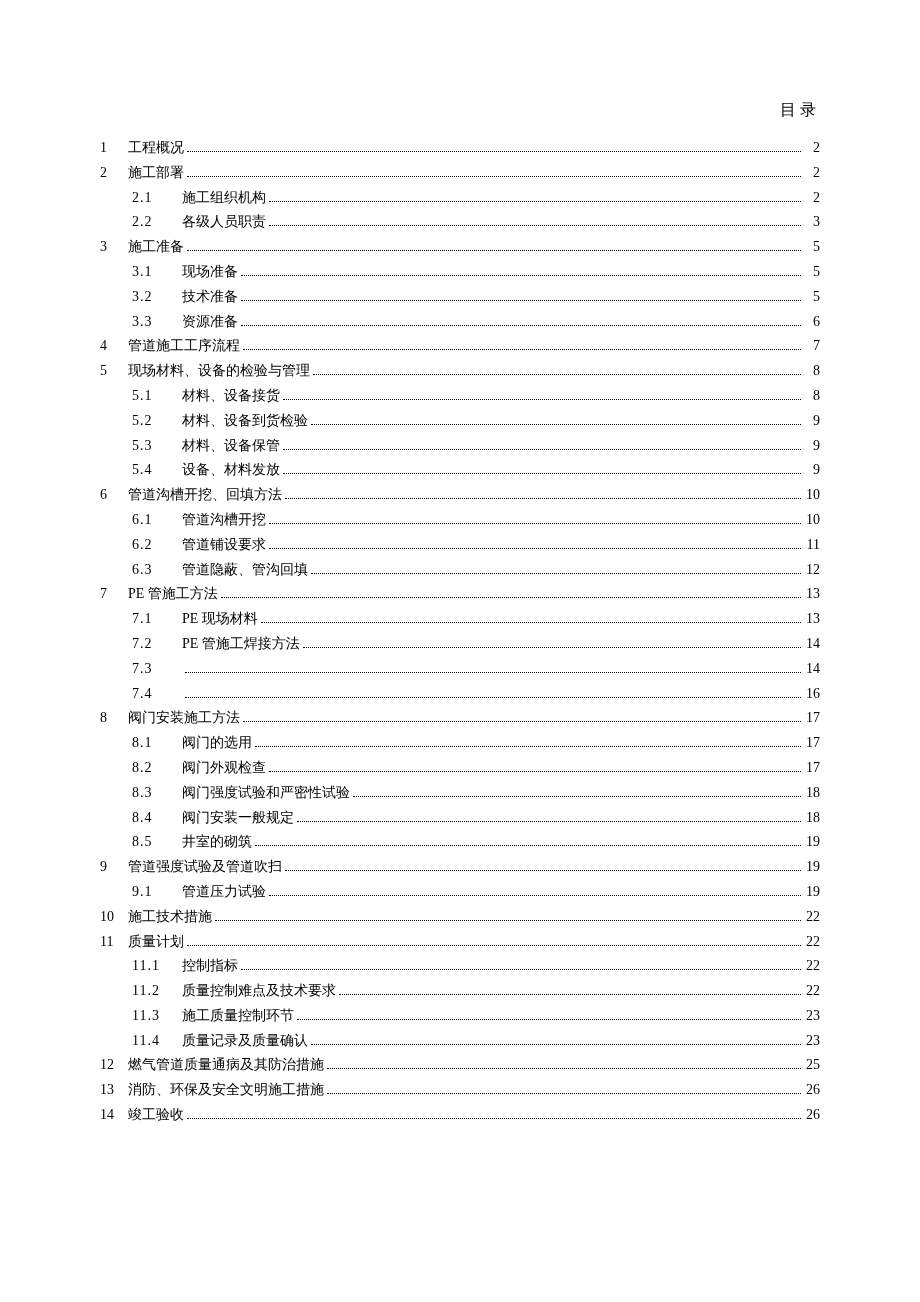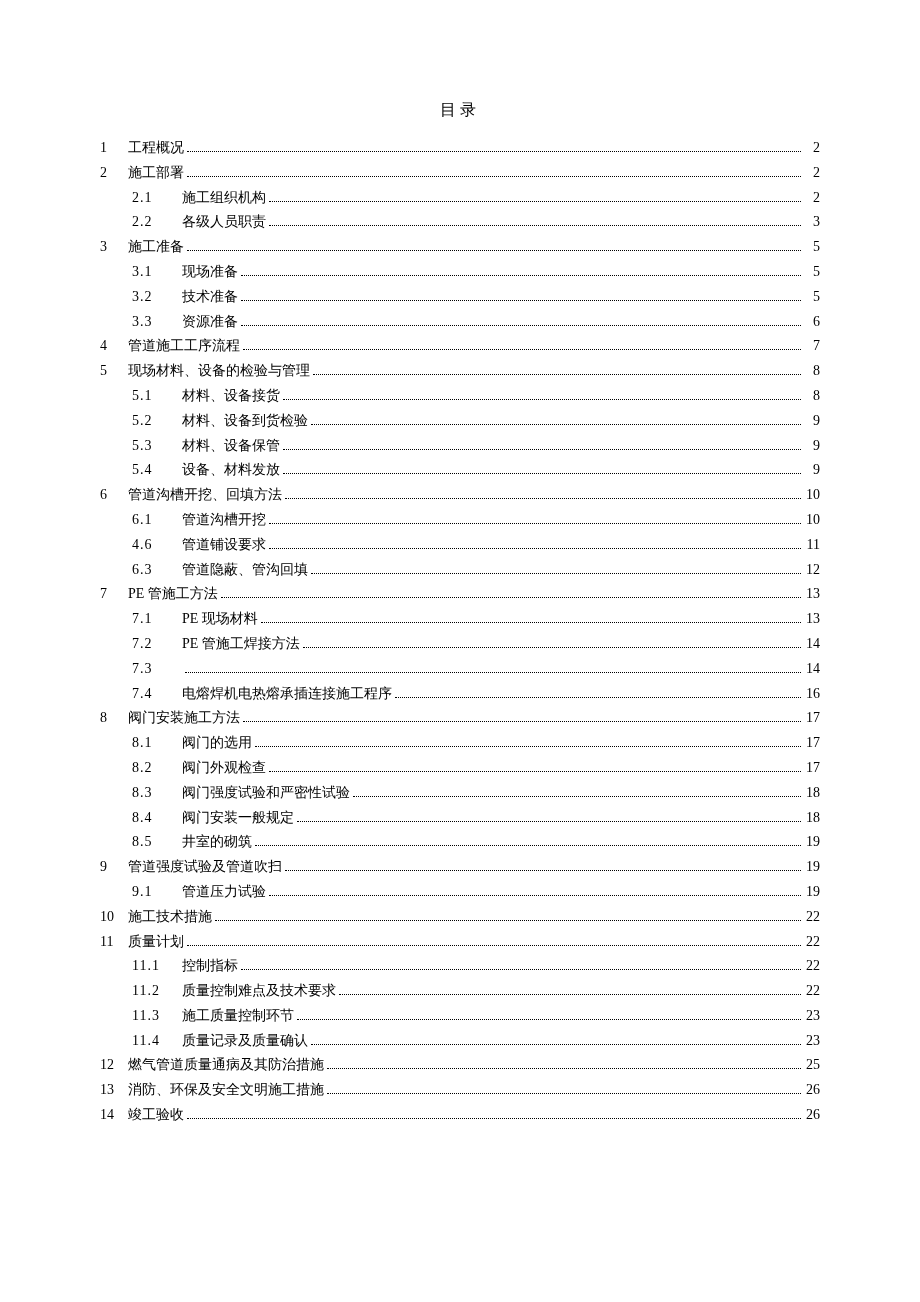--- a/index.html
+++ b/index.html
@@ -6,21 +6,21 @@
     body {
       font-family: "SimSun", "宋体", serif;
       background: #fff;
       width: 920px;
       margin: 0 auto;
       padding: 100px 100px 60px 100px;
       font-size: 14px;
       color: #000;
     }
     .toc-title {
-      text-align: center;
+      text-align: right;
       font-size: 16px;
       margin-bottom: 15px;
       letter-spacing: 4px;
     }
     .toc-entry {
       display: flex;
       align-items: baseline;
       line-height: 1.7;
       margin-bottom: 1px;
     }
@@ -149,21 +149,21 @@
       <span class="toc-dots"></span>
       <span class="toc-page">10</span>
     </div>
     <div class="toc-entry level-2">
       <span class="toc-num">6.1</span>
       <span class="toc-text">管道沟槽开挖</span>
       <span class="toc-dots"></span>
       <span class="toc-page">10</span>
     </div>
     <div class="toc-entry level-2">
-      <span class="toc-num">4.6</span>
+      <span class="toc-num">6.2</span>
       <span class="toc-text">管道铺设要求</span>
       <span class="toc-dots"></span>
       <span class="toc-page">11</span>
     </div>
     <div class="toc-entry level-2">
       <span class="toc-num">6.3</span>
       <span class="toc-text">管道隐蔽、管沟回填</span>
       <span class="toc-dots"></span>
       <span class="toc-page">12</span>
     </div>
@@ -185,21 +185,20 @@
       <span class="toc-dots"></span>
       <span class="toc-page">14</span>
     </div>
     <div class="toc-entry level-2">
       <span class="toc-num">7.3</span>
       <span class="toc-dots"></span>
       <span class="toc-page">14</span>
     </div>
     <div class="toc-entry level-2">
       <span class="toc-num">7.4</span>
-      <span class="toc-text">电熔焊机电热熔承插连接施工程序</span>
       <span class="toc-dots"></span>
       <span class="toc-page">16</span>
     </div>
     <div class="toc-entry level-1">
       <span class="toc-num">8</span>
       <span class="toc-text">阀门安装施工方法</span>
       <span class="toc-dots"></span>
       <span class="toc-page">17</span>
     </div>
     <div class="toc-entry level-2">

